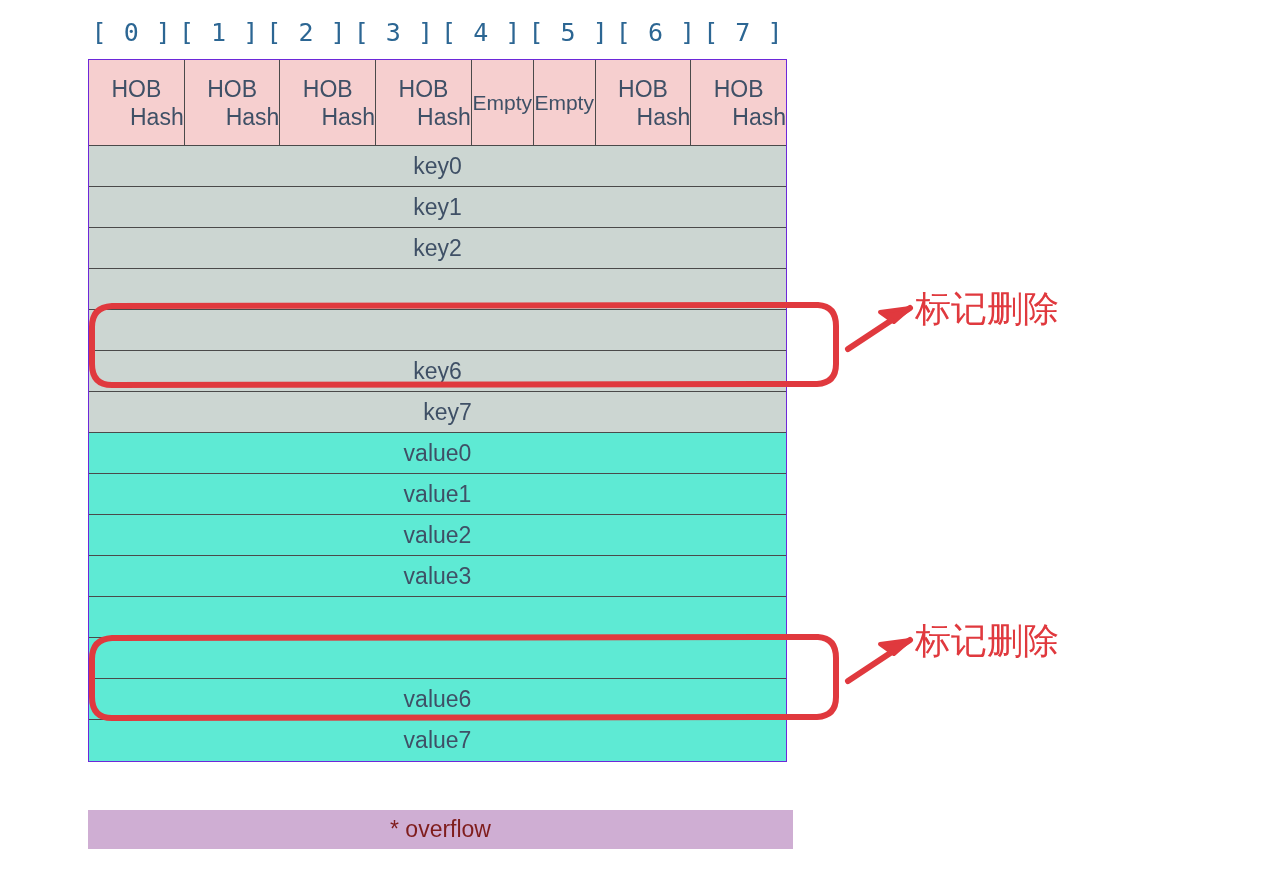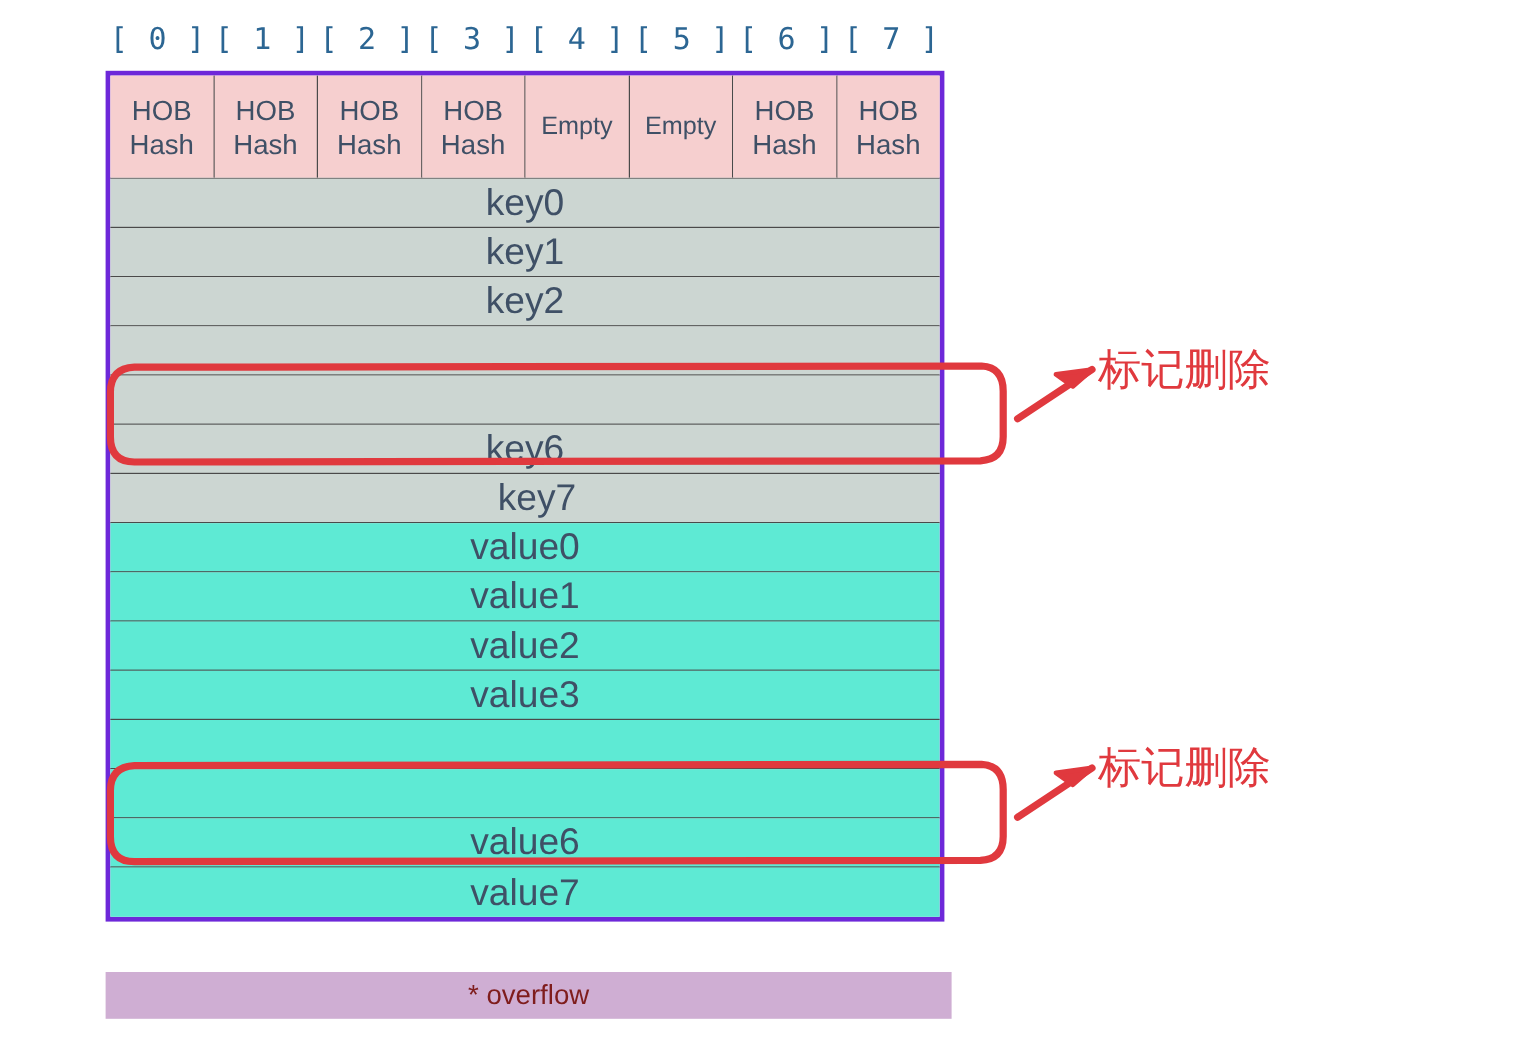--- a/index.html
+++ b/index.html
@@ -41,21 +41,21 @@
     line-height: 38px;
     white-space: nowrap;
   }
 
   
   #bucket-table {
     position: absolute;
     left: 88px;
     top: 59px;
     width: 699px;
-    border: 4px solid #6d28d9;
+    border: 1px solid #6d28d9;
     box-sizing: border-box;
   }
 
   
   #hob-row {
     display: flex;
     height: 86px;
     box-sizing: border-box;
     border-bottom: 1px solid #4a4a4a;
   }
@@ -67,33 +67,33 @@
     display: flex;
     flex-direction: column;
     align-items: center;
     justify-content: center;
     color: #3f5066;
     font-size: 23px;
     line-height: 28px;
     white-space: nowrap;
   }
   .hob-cell:last-child { border-right: none; }
-  .hob-cell .l2 { display: block; }
+  .hob-cell .l2 { display: block; margin-left: 41px; }
   .hob-cell.empty-cell { font-size: 21px; }
 
   
   .data-row {
     height: 41px;
     box-sizing: border-box;
     border-bottom: 1px solid #4a4a4a;
     display: flex;
     align-items: center;
     justify-content: center;
     color: #3f5066;
-    font-size: 31px;
+    font-size: 23px;
     white-space: nowrap;
   }
   .key-row   { background: #ccd6d2; }
   .value-row { background: #5eead4; }
   .data-row.last-in-group { border-bottom: 1px solid #4a4a4a; padding-left: 20px; }
 
   
   #overflow-row {
     position: absolute;
     left: 88px;

